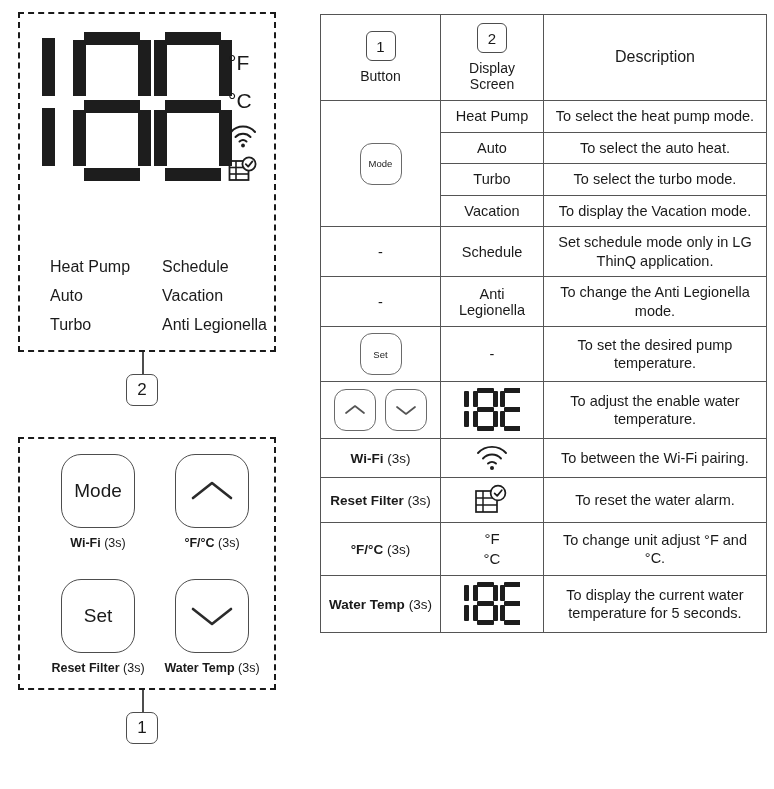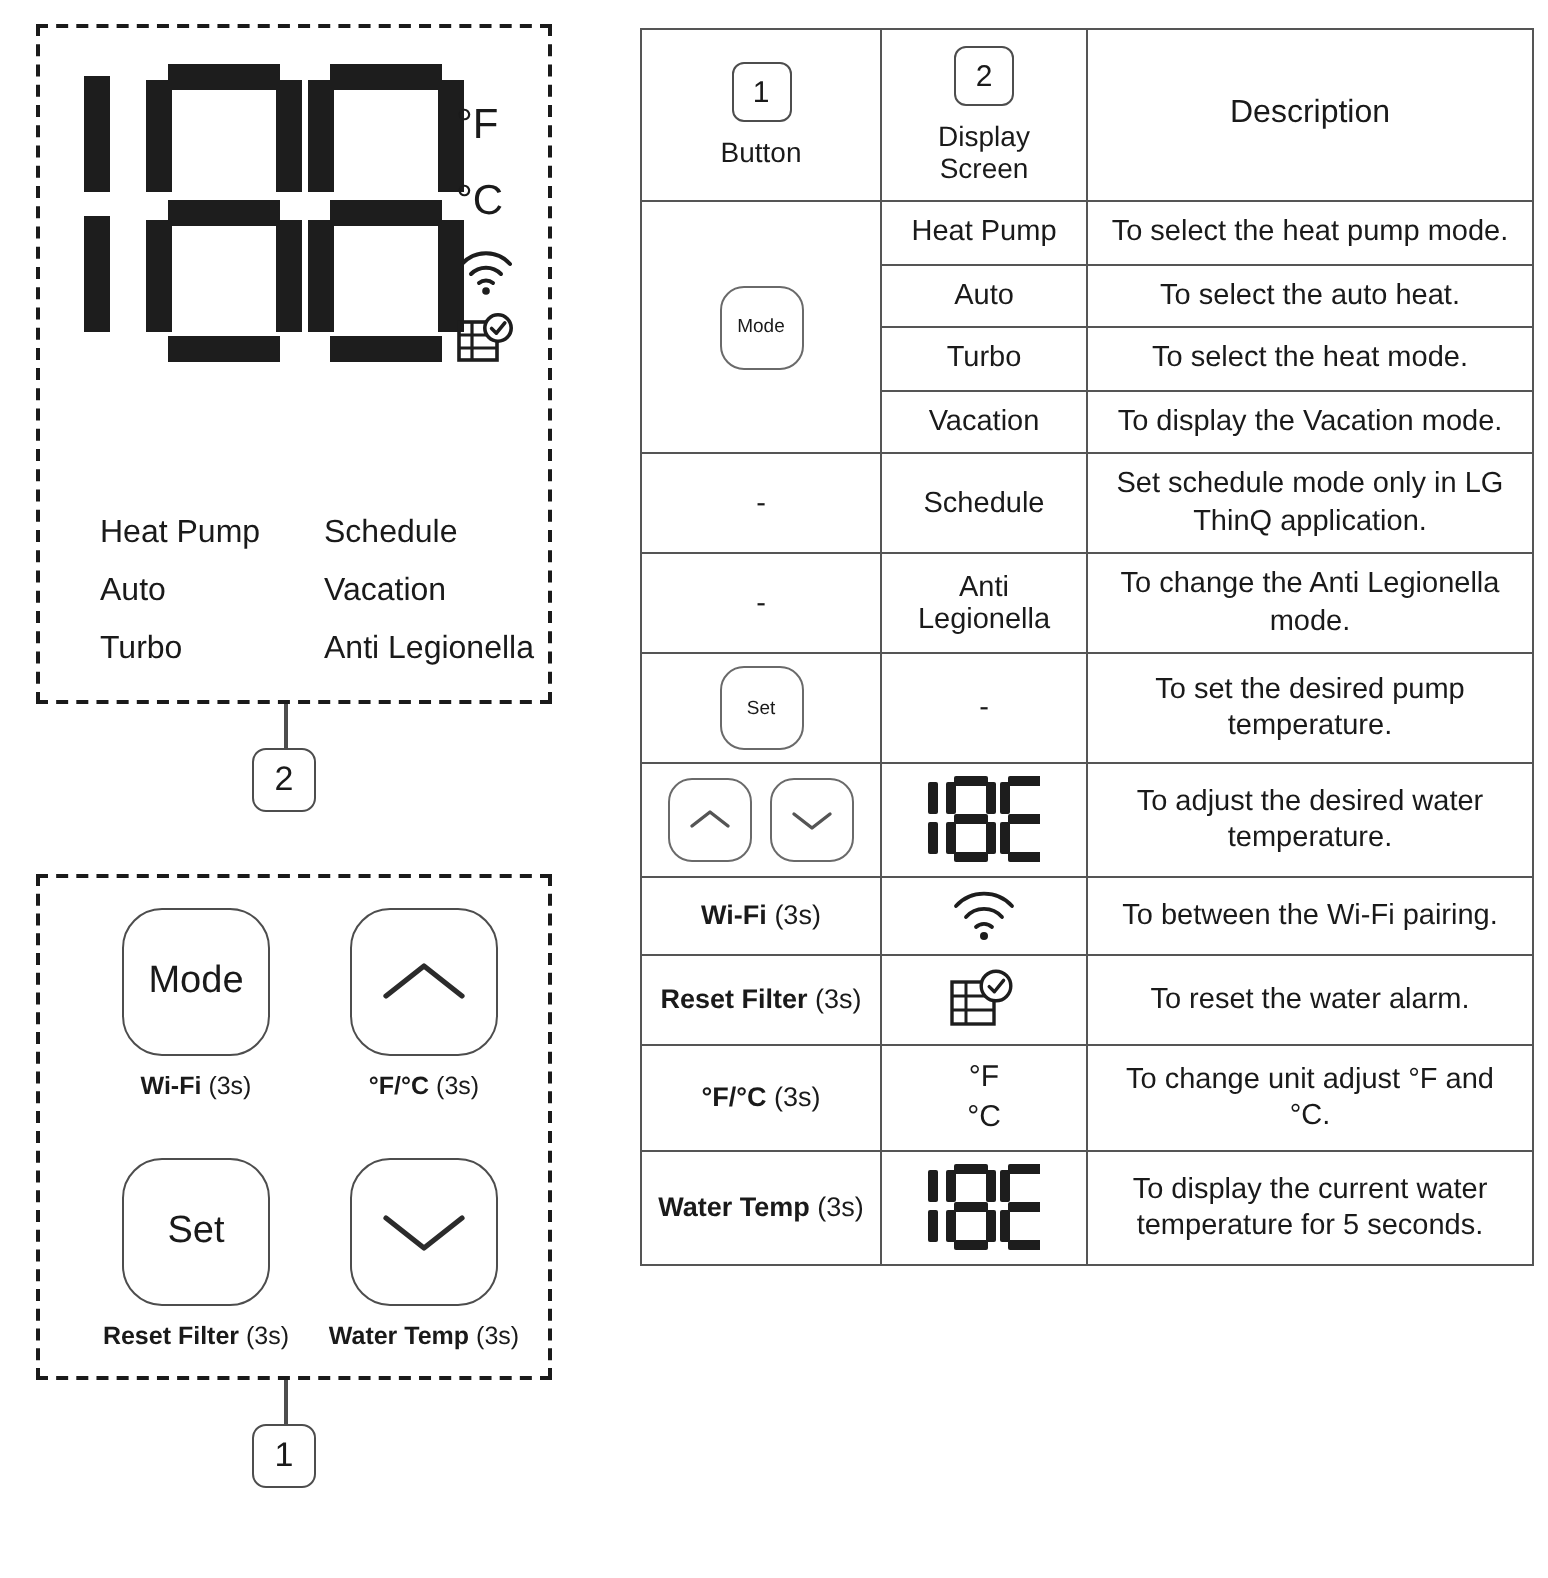--- a/index.html
+++ b/index.html
@@ -257,21 +257,21 @@
       </td>
       <td class="c-scr">Heat Pump</td>
       <td class="c-desc">To select the heat pump mode.</td>
     </tr>
     <tr>
       <td class="c-scr">Auto</td>
       <td class="c-desc">To select the auto heat.</td>
     </tr>
     <tr>
       <td class="c-scr">Turbo</td>
-      <td class="c-desc">To select the heat mode.</td>
+      <td class="c-desc">To select the turbo mode.</td>
     </tr>
     <tr>
       <td class="c-scr">Vacation</td>
       <td class="c-desc">To display the  Vacation mode.</td>
     </tr>
 
     <tr>
       <td class="c-btn dash">-</td>
       <td class="c-scr">Schedule</td>
       <td class="c-desc">Set schedule mode only in LG ThinQ application.</td>
@@ -327,21 +327,21 @@
               <rect x="36" y="3" width="5" height="16" rx="1"></rect>
               <rect x="56" y="3" width="5" height="16" rx="1"></rect>
               <rect x="40" y="19" width="17" height="5" rx="1"></rect>
               <rect x="36" y="23" width="5" height="16" rx="1"></rect>
               <rect x="56" y="23" width="5" height="16" rx="1"></rect>
               <rect x="40" y="38" width="17" height="5" rx="1"></rect>
             </g>
           </svg>
         </div>
       </td>
-      <td class="c-desc">To adjust the desired water temperature.</td>
+      <td class="c-desc">To adjust the enable water temperature.</td>
     </tr>
 
     <tr>
       <td class="c-btn">
         <span class="lbl-bold">
           <span>Wi-Fi</span>
           <span class="paren">(3s)</span>
         </span>
       </td>
       <td class="c-scr">

